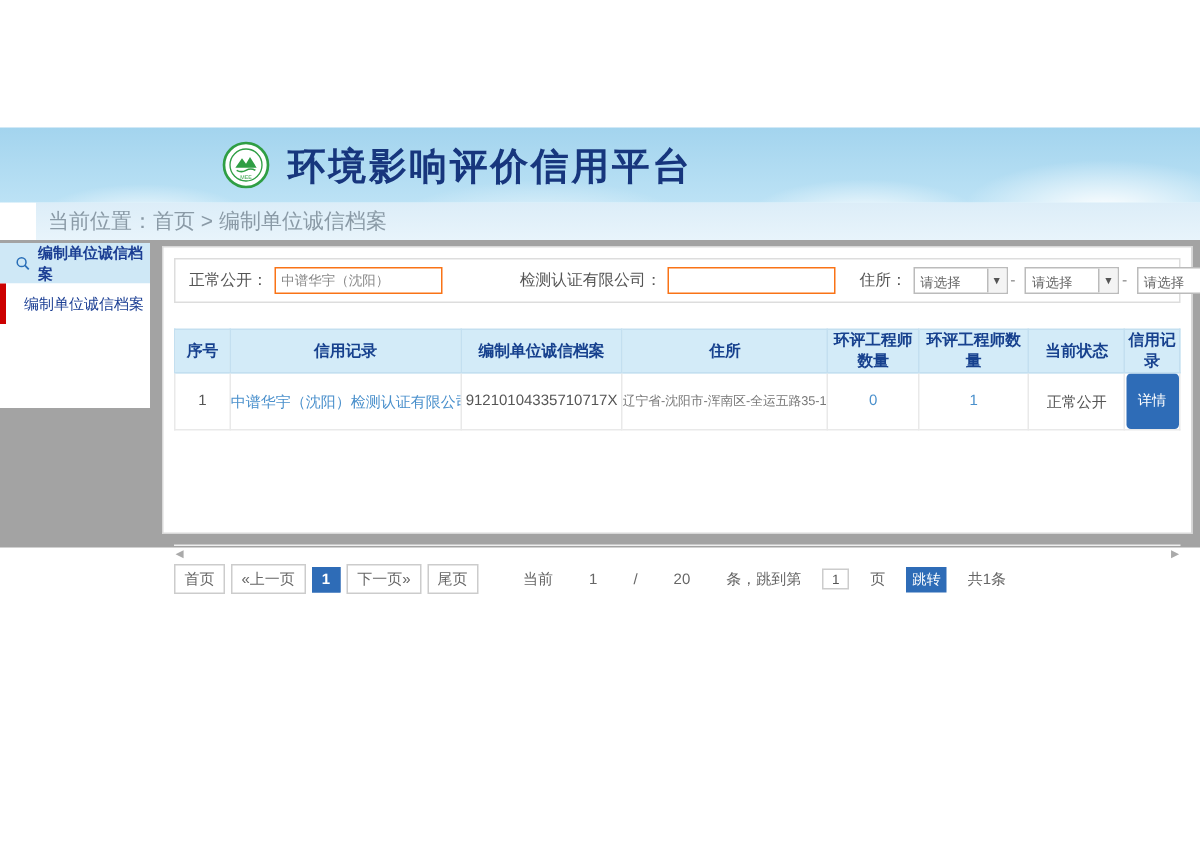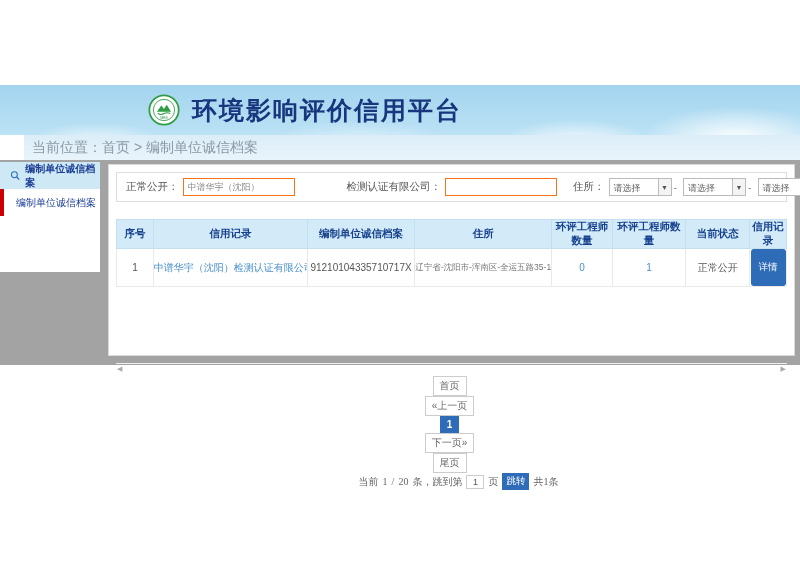--- a/index.html
+++ b/index.html
@@ -68,26 +68,26 @@
   .btn-detail { background:#2e6cb7; color:#fff; border:none; border-radius:3px;
     font-size:9.5px; padding:12px 8px; cursor:pointer; font-family:Liberation Mono, monospace; }
 
   .spacer { height:76px; }
 
   
   .hscroll { height:10px; border-top:1px solid #eee; display:flex; align-items:center;
     justify-content:space-between; color:#aaa; font-size:7px; padding:0 1px; cursor:pointer; }
 
   
-  .pager { display:flex; align-items:center; margin-top:3px; font-size:10px; color:#666;flex-direction:column; }
+  .pager { display:flex; align-items:center; margin-top:3px; font-size:10px; color:#666; }
   .pg-btn { border:1px solid #ccc; background:#fff; color:#666; font-size:10px;
     padding:2px 6px; margin-right:4px; cursor:pointer; font-family:inherit; white-space:nowrap; }
   .pg-btn.active { background:#2e6cb7; border-color:#2e6cb7; color:#fff; font-weight:bold; }
   .pg-info { margin-left:14px; display:flex; align-items:center; white-space:nowrap; }
-  .pg-info span { margin:0 2px;font-family:Liberation Serif, serif; }
+  .pg-info span { margin:0 12px; }
   .jump-inp { width:18px; height:14px; border:1px solid #ccc; font-size:9px; text-align:center;
     margin:0 2px; font-family:inherit; color:#555; }
   .jump-btn { background:#2e6cb7; color:#fff; border:none; font-size:9.5px; padding:2px 4px;
     margin:0 2px; cursor:pointer; font-family:Liberation Serif, serif; }
 </style>
 </head>
 <body>
 
 <div class="page">
 

